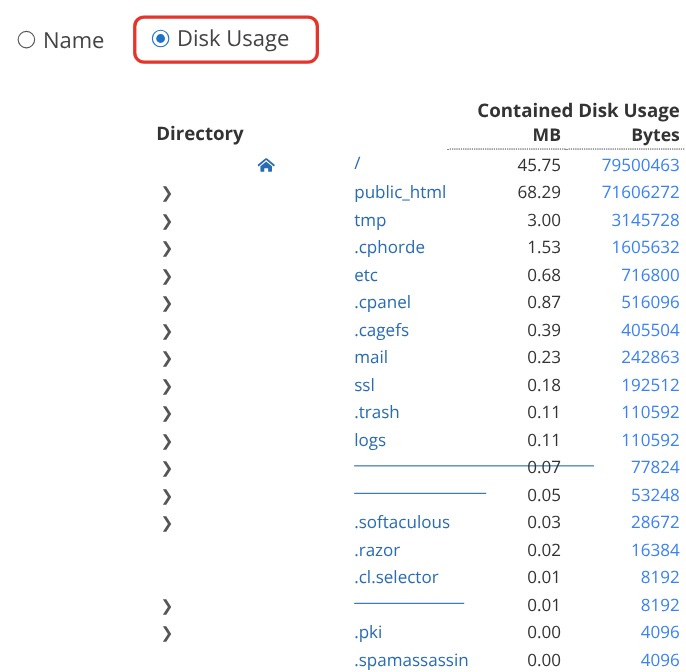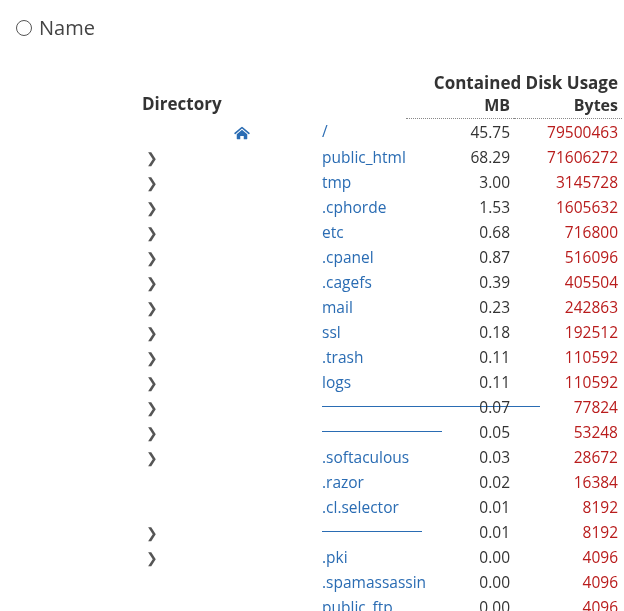--- a/index.html
+++ b/index.html
@@ -59,21 +59,21 @@
   .tbl { width: 100%; border-collapse: collapse; table-layout: fixed; }
   .tbl th { text-align: right; font-weight: 700; color: #333; padding: 2px 4px; }
   .tbl th.dir { text-align: left; font-size: 17px; padding-left: 0; width: 260px; vertical-align: top; }
   .super-head th { font-size: 17px; padding-bottom: 0; }
   .sub-head th { font-size: 16px; border-bottom: 1px dotted #888; padding-top:0; padding-bottom:2px;}
   .tbl td { padding: 1.5px 4px; font-size: 15.5px; vertical-align: top; }
   .col-expand { width: 16px; }
   .col-icon { width: 16px; }
   .col-name { width: 228px; }
   .col-mb { width: 80px; text-align: right; color: #333; }
-  .col-bytes { width: 100px; text-align: right; color: #b91c1c; }
+  .col-bytes { width: 100px; text-align: right; color: #3b82f6; }
   .chev {
     display:inline-block;
     color:#555;
     font-size:14px;
     line-height:1;
     cursor:pointer;
     user-select:none;
   }
   .dir-link { color: #2a6cb3; text-decoration: none; }
   .home-icon svg { fill:#2a6cb3; width:16px; height:14px; vertical-align:middle; }
@@ -85,20 +85,28 @@
 </head>
 <body>
 
 <div class="sort-row">
 
   <label class="radio-opt">
     <span class="radio-circle"></span>
     <span>Name</span>
   </label>
 
+  <span class="highlight-box">
+    <label class="radio-opt selected">
+      <span class="radio-circle">
+          <span class="dot"></span>
+        </span>
+      <span>Disk Usage</span>
+    </label>
+  </span>
 </div>
 
 <div class="table-wrap">
   <table class="tbl">
     <thead>
       <tr class="super-head">
         <th class="dir" colspan="3" rowspan="2" style="vertical-align:bottom;padding-bottom:4px;">Directory</th>
         <th colspan="2">Contained Disk Usage</th>
       </tr>
       <tr class="sub-head">

